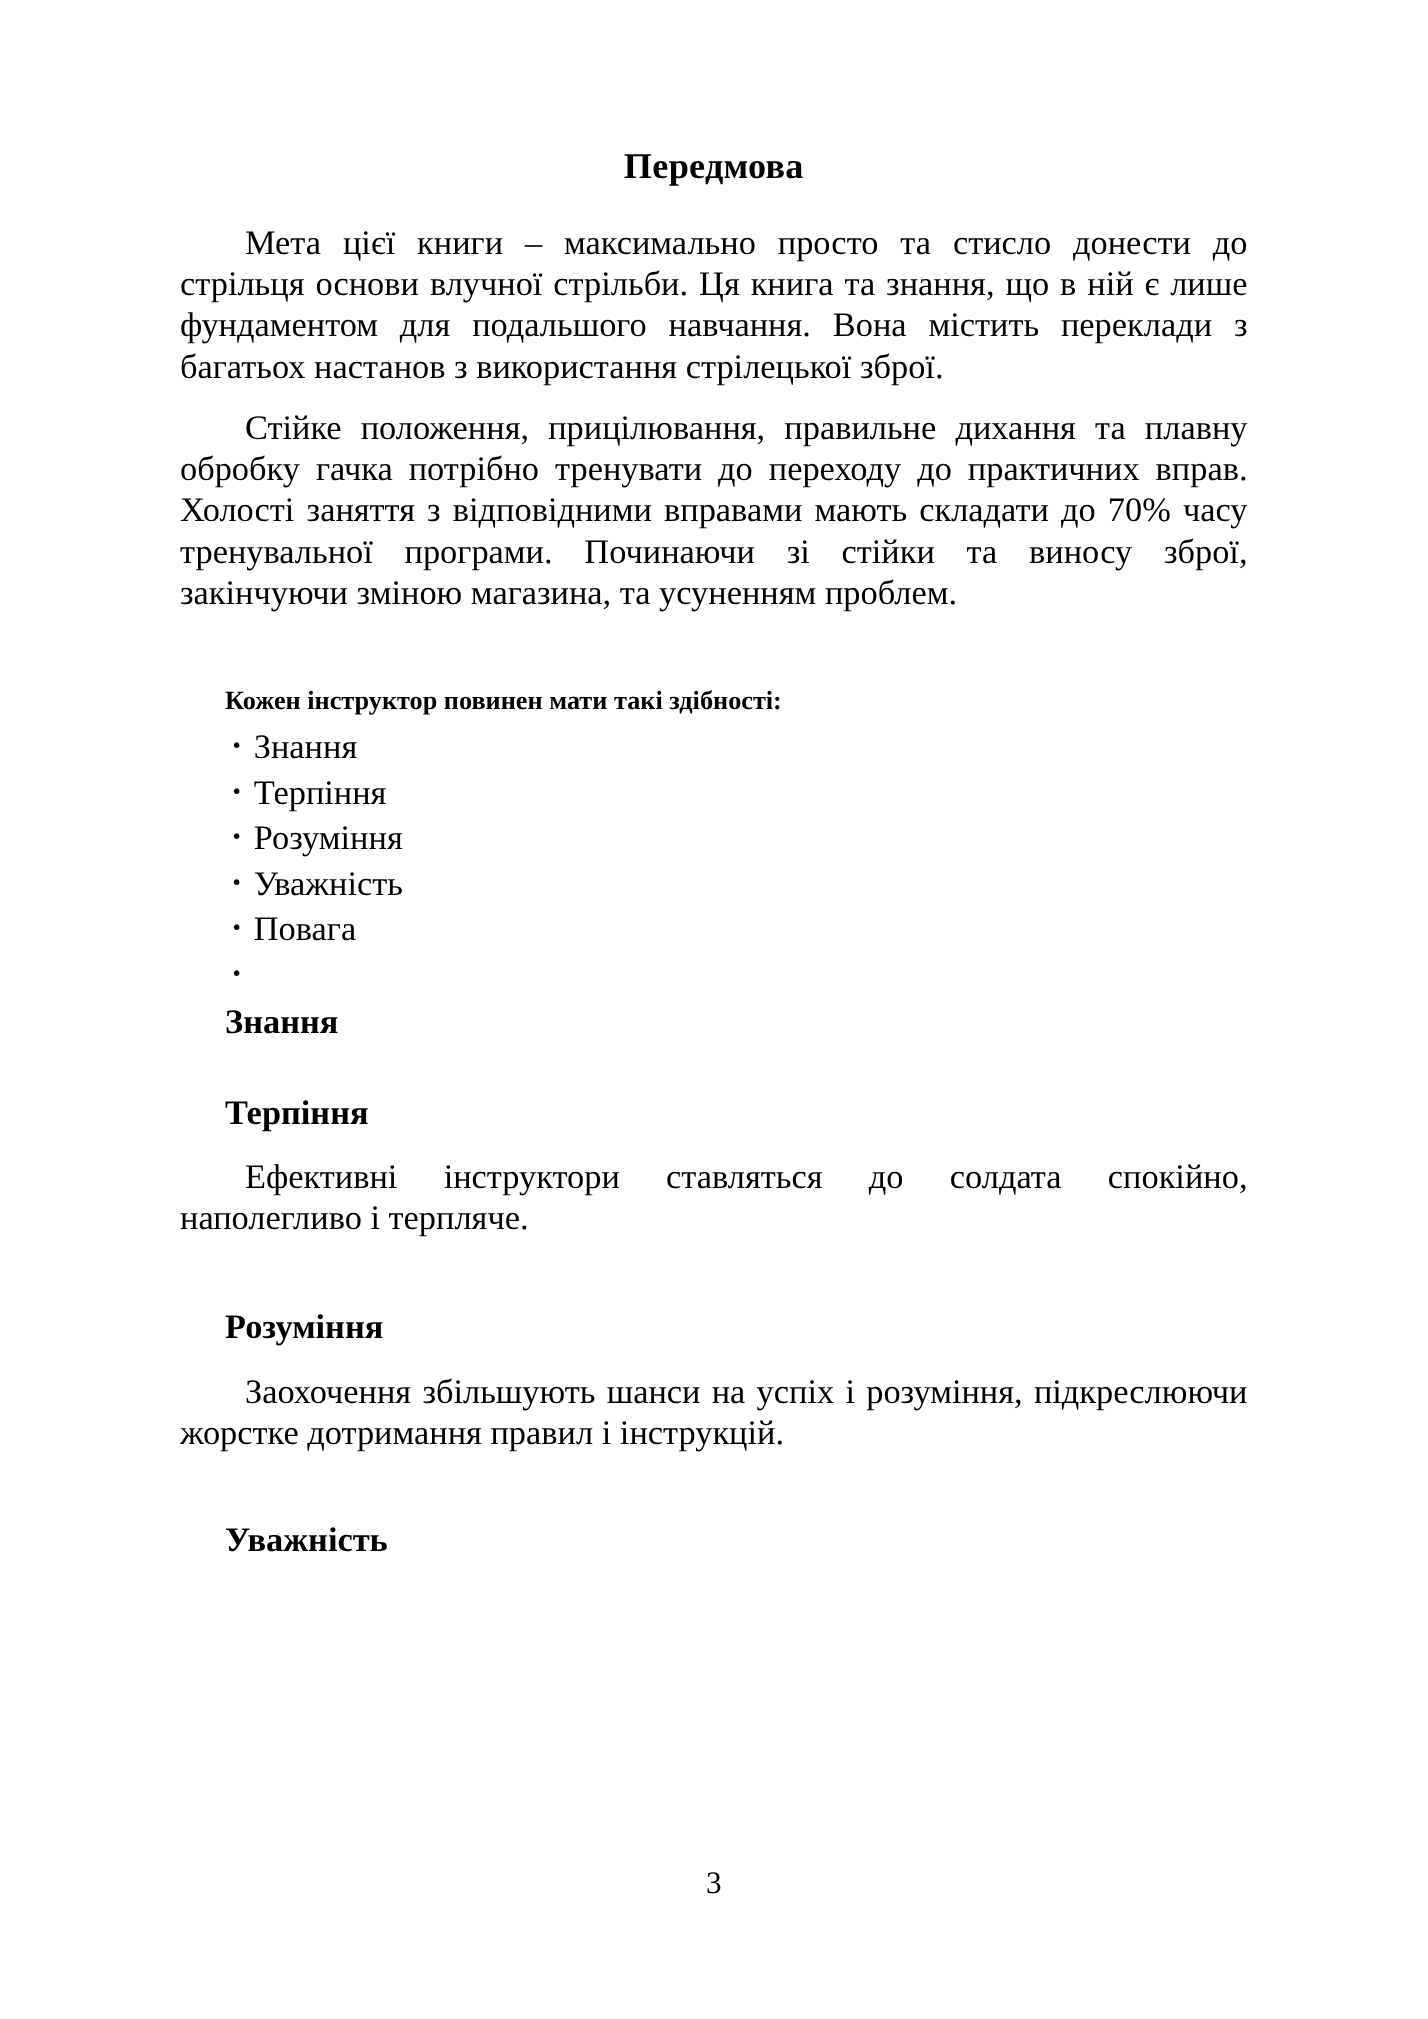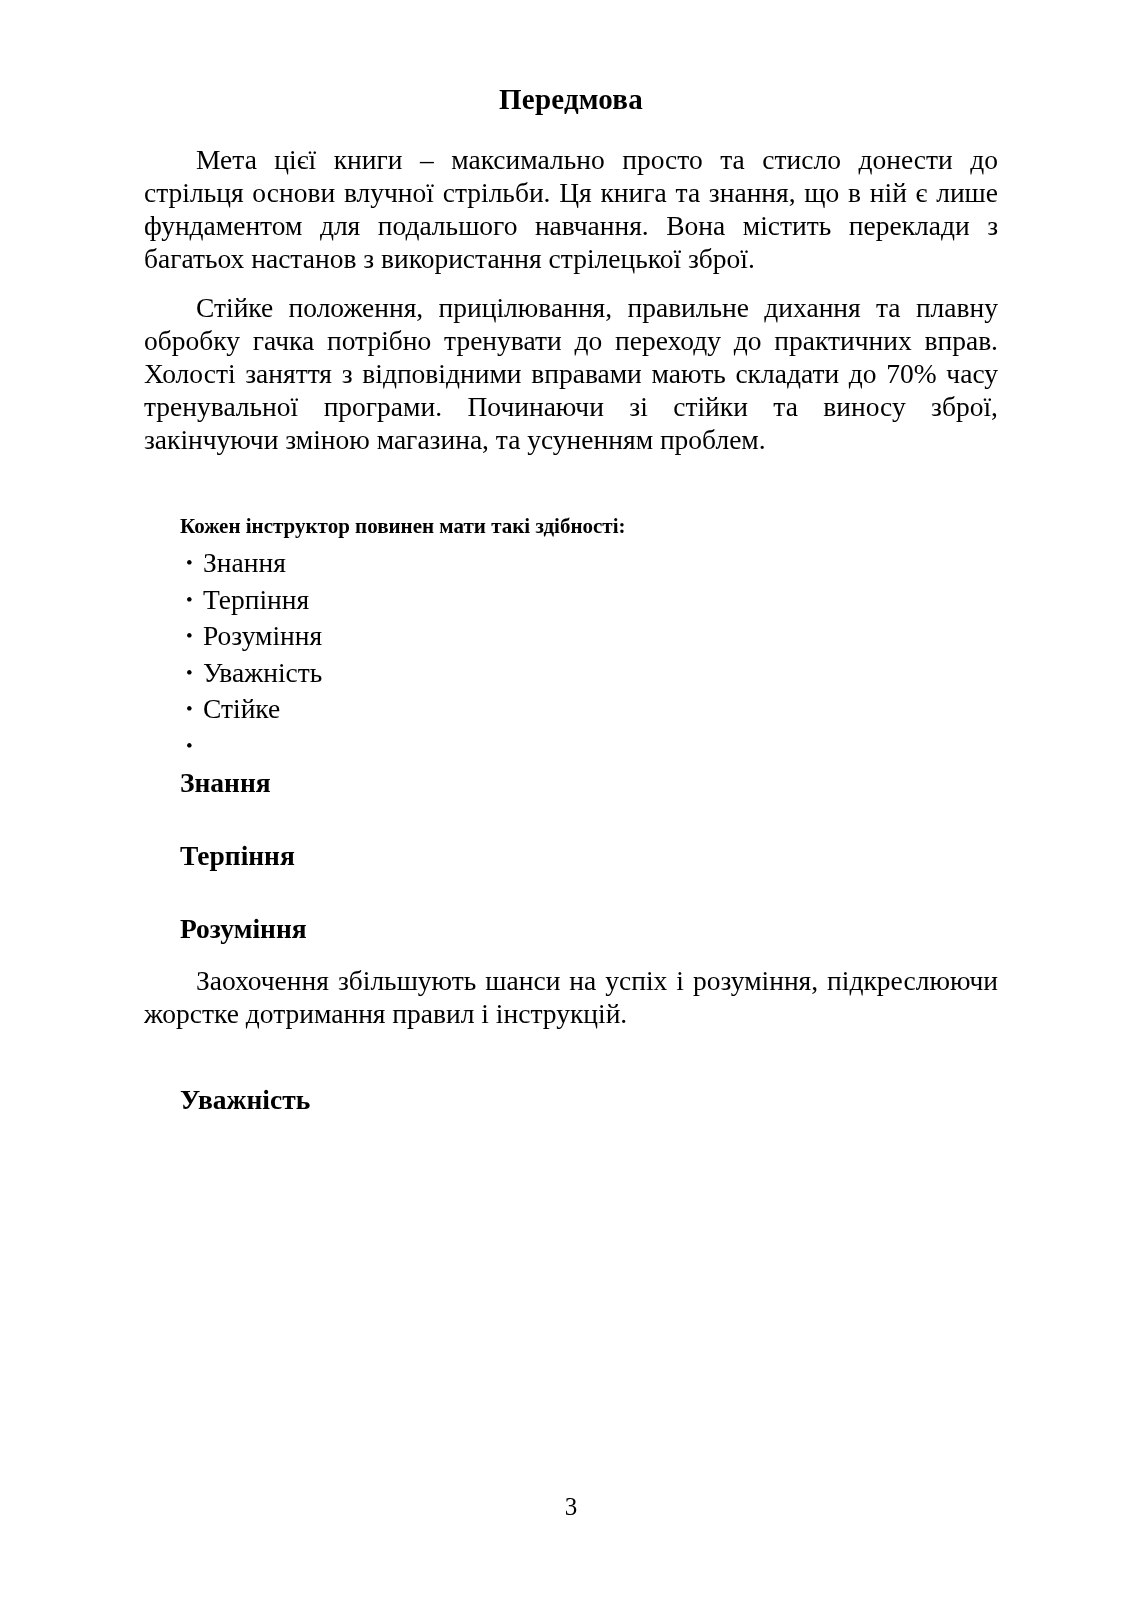--- a/index.html
+++ b/index.html
@@ -23,21 +23,21 @@
 
   .content {
     position: absolute;
     left: 128px;
     top: 0;
     width: 886px;
   }
 
   .doc-title {
     margin: 0;
-    padding-top: 82px;
+    padding-top: 116px;
     text-align: center;
     font-size: 29px;
     font-weight: bold;
     letter-spacing: 0.2px;
     line-height: 1.2;
   }
 
   .para {
     margin: 16px;
     font-size: 27.5px;
@@ -142,34 +142,35 @@
       <li class="bullet-item">
         <span class="dot">•</span>
         <span>Розуміння</span>
       </li>
       <li class="bullet-item">
         <span class="dot">•</span>
         <span>Уважність</span>
       </li>
       <li class="bullet-item">
         <span class="dot">•</span>
-        <span>Стійке</span>
+        <span>Повага</span>
       </li>
       <li class="bullet-item">
         <span class="dot">•</span>
       </li>
     </ul>
 
     <div class="blank-line">&nbsp;</div>
 
     <h2 class="section-head">Знання</h2>
 
     <div class="blank-line">&nbsp;</div>
 
     <h2 class="section-head">Терпіння</h2>
+    <p class="para">Ефективні інструктори ставляться до солдата спокійно, наполегливо і терпляче.</p>
 
     <div class="blank-line">&nbsp;</div>
 
     <h2 class="section-head">Розуміння</h2>
     <p class="para">Заохочення збільшують шанси на успіх і розуміння, підкреслюючи жорстке дотримання правил і інструкцій.</p>
 
     <div class="blank-line">&nbsp;</div>
 
     <h2 class="section-head">Уважність</h2>
 

